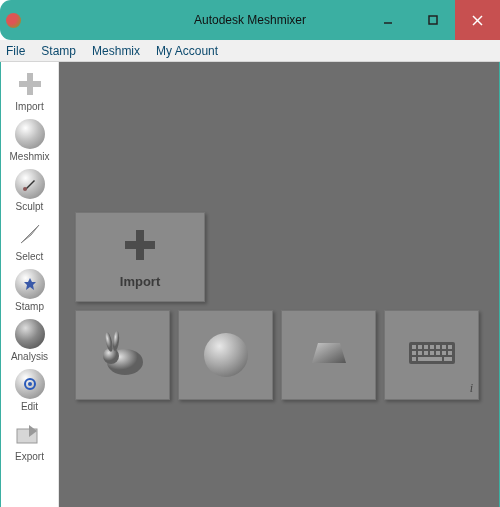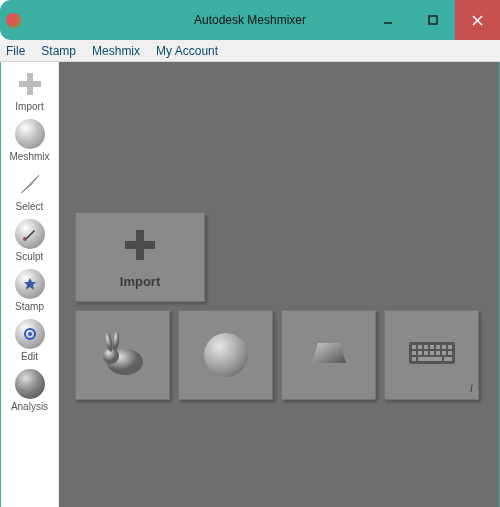--- a/index.html
+++ b/index.html
@@ -189,70 +189,79 @@
 
     <div class="tool">
       <div class="icon">
         <div class="sphere"></div>
       </div>
       <span>Meshmix</span>
     </div>
 
     <div class="tool">
       <div class="icon">
-        <svg width="26" height="26" viewBox="0 0 26 26">
-          <path d="M4 22 L22 4 L14 14 Z" fill="#c8c8c8" stroke="#888"></path>
-        </svg>
-      </div>
-      <span>Select</span>
-    </div>
-
-    <div class="tool">
-      <div class="icon">
         <div class="sphere">
           <svg width="16" height="16" viewBox="0 0 16 16">
               <path d="M3 13 L12 4 L13 5 L4 14 Z" fill="#333"></path>
               <circle cx="3" cy="13" r="2" fill="#855"></circle>
             </svg>
         </div>
       </div>
       <span>Sculpt</span>
     </div>
 
     <div class="tool">
       <div class="icon">
+        <svg width="26" height="26" viewBox="0 0 26 26">
+          <path d="M4 22 L22 4 L14 14 Z" fill="#c8c8c8" stroke="#888"></path>
+        </svg>
+      </div>
+      <span>Select</span>
+    </div>
+
+    <div class="tool">
+      <div class="icon">
         <div class="sphere">
           <svg width="14" height="14" viewBox="0 0 14 14">
               <path d="M7 1 L9 5 L13 5 L10 8 L11 13 L7 10 L3 13 L4 8 L1 5 L5 5 Z" fill="#3a59a8"></path>
             </svg>
         </div>
       </div>
       <span>Stamp</span>
     </div>
 
     <div class="tool">
       <div class="icon">
+        <div class="sphere dark"></div>
+      </div>
+      <span>Analysis</span>
+    </div>
+
+    <div class="tool">
+      <div class="icon">
         <div class="sphere">
           <svg width="14" height="14" viewBox="0 0 14 14">
             <circle cx="7" cy="7" r="5" fill="none" stroke="#2a5aba" stroke-width="2"></circle>
             <circle cx="7" cy="7" r="2" fill="#2a5aba"></circle>
           </svg>
         </div>
       </div>
       <span>Edit</span>
     </div>
 
-    <div class="tool">
-      <div class="icon">
-        <div class="sphere dark"></div>
-      </div>
-      <span>Analysis</span>
-    </div>
-
-
+
+    <div class="tool">
+      <div class="icon">
+        <svg width="30" height="26" viewBox="0 0 30 26">
+          <rect x="2" y="8" width="20" height="14" fill="#d6d6d6" stroke="#999"></rect>
+          <path d="M14 4 L22 10 L14 16 Z" fill="#999"></path>
+        </svg>
+      </div>
+      <span>Export</span>
+    </div>
 
   </div>
 
   <div class="canvas">
 
     <div class="row top">
 
       <div class="big-tile">
         <span>
           <svg width="40" height="40" viewBox="0 0 40 40">

